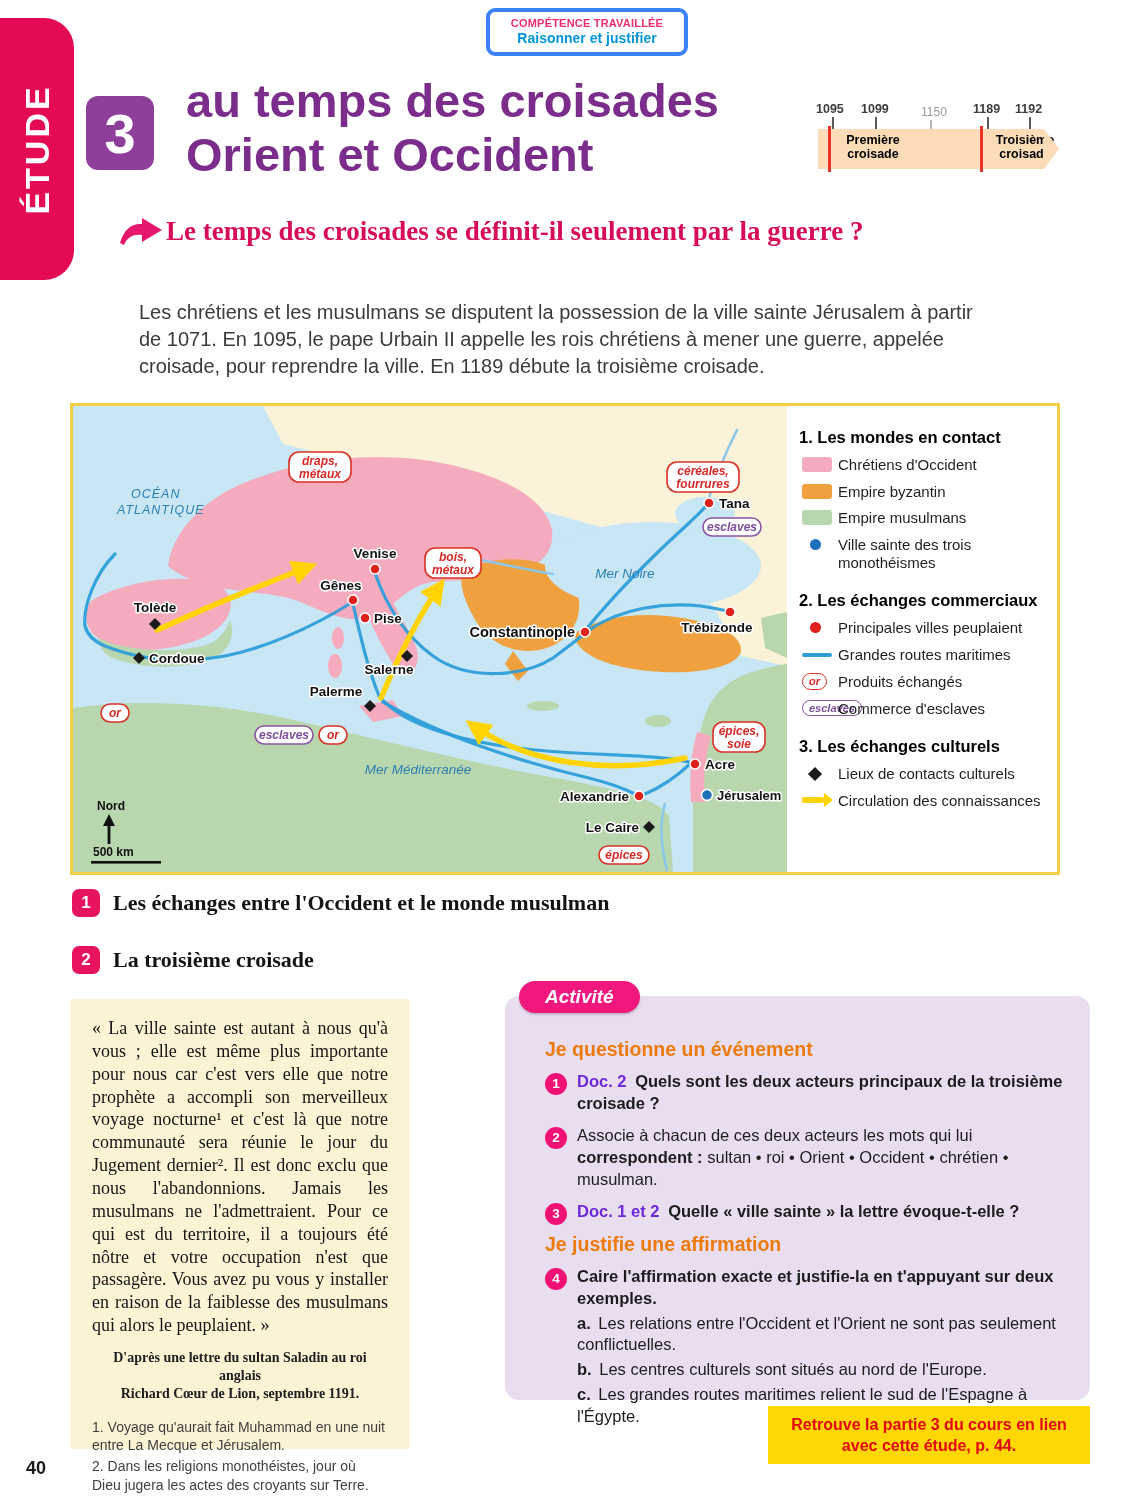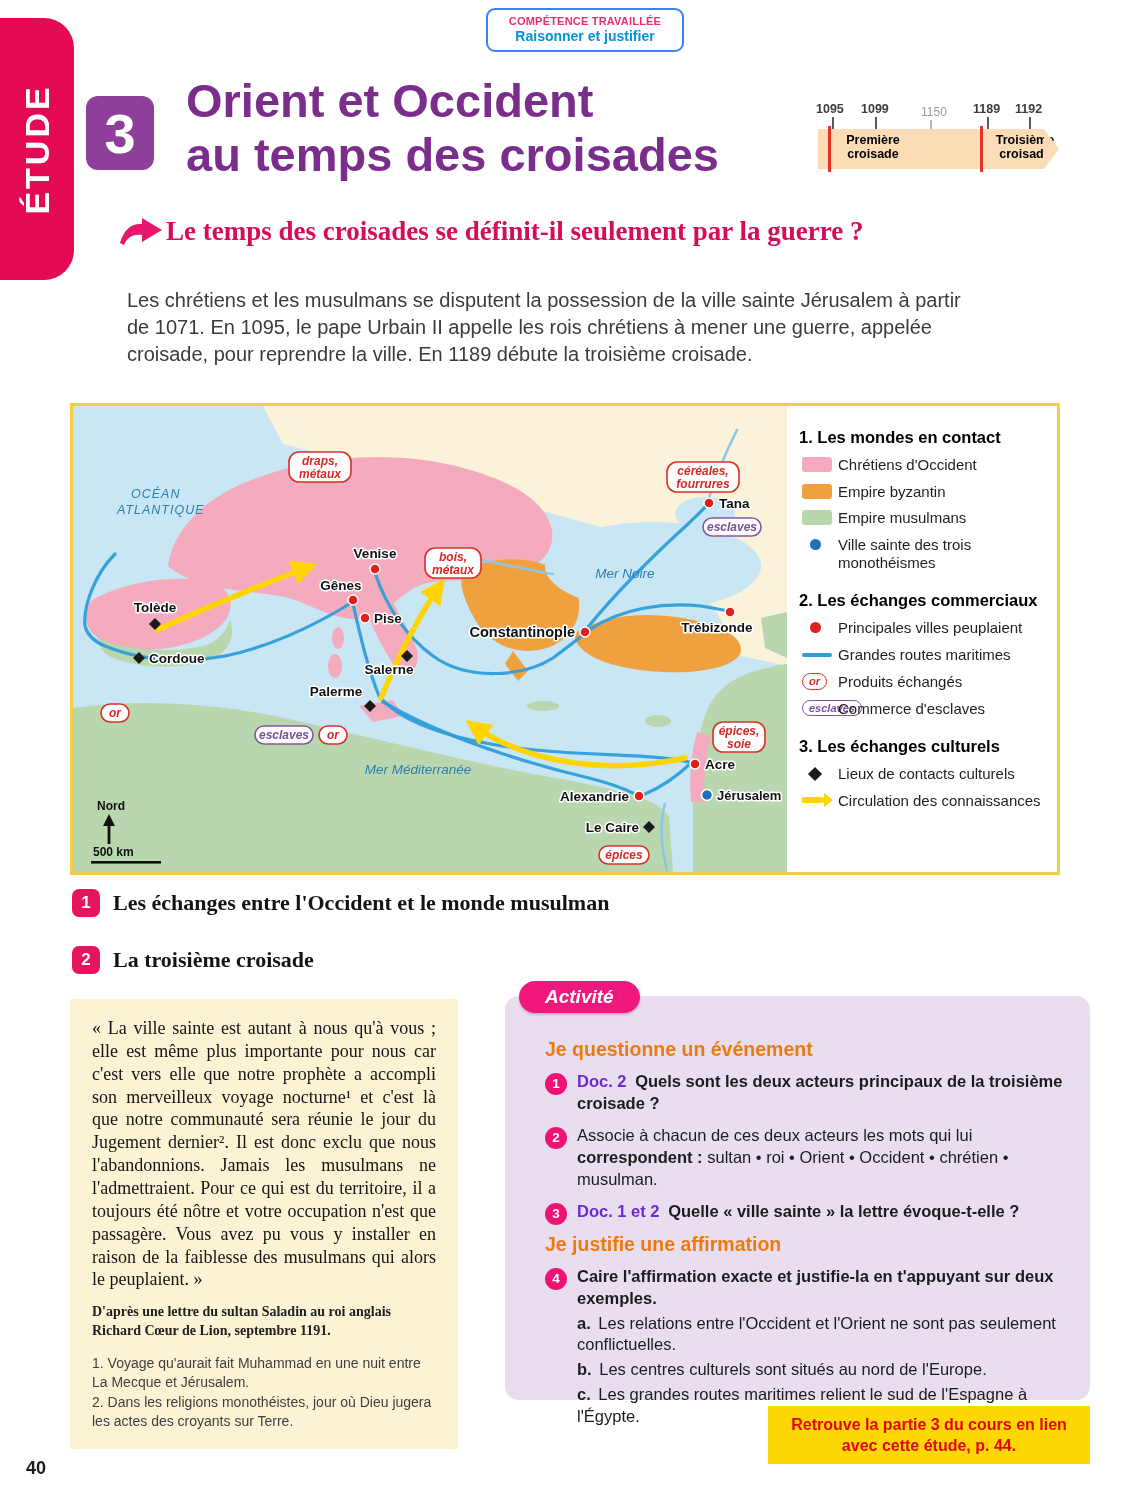--- a/index.html
+++ b/index.html
@@ -6,21 +6,21 @@
   .page{position:relative;width:1145px;height:1500px;background:#ffffff;overflow:hidden;
         font-family:"Liberation Sans",sans-serif;color:#222;}
 
   
   .etude-tab{position:absolute;left:0;top:18px;width:74px;height:262px;background:#e40a56;
              border-radius:0 30px 30px 0;display:flex;align-items:center;justify-content:center;}
   .etude-tab span{transform:rotate(-90deg);color:#fff;font-weight:bold;font-size:34px;
                   letter-spacing:3px;white-space:nowrap;}
 
   
-  .competence-box{position:absolute;left:486px;top:8px;min-width:170px;border:2px solid #3b82f6;
+  .competence-box{position:absolute;left:486px;top:8px;min-width:170px;border:4px solid #3b82f6;
                   border-radius:9px;background:#fff;padding:5px 12px 6px;text-align:center;}
   .comp-label{font-size:11px;font-weight:bold;color:#ee2d72;letter-spacing:.2px;}
   .comp-skill{font-size:14px;font-weight:bold;color:#0094d8;margin-top:1px;}
 
   
   .study-num{position:absolute;left:86px;top:96px;width:68px;height:74px;background:#8e3f9a;
              border-radius:12px;display:flex;align-items:center;justify-content:center;
              color:#fff;font-size:56px;font-weight:bold;}
   .title{position:absolute;left:186px;top:74px;margin:0;color:#7b2d8b;font-size:47px;
          line-height:1.15;font-weight:bold;}
@@ -37,21 +37,21 @@
                 border-bottom:20px solid transparent;border-left:15px solid #fbdcb6;}
   .tl-red{position:absolute;top:-3px;width:3px;height:46px;background:#e63229;}
   .tl-period{position:absolute;top:5px;font-weight:bold;color:#000000;font-size:12.5px;
              line-height:1.08;text-align:center;}
 
   
   .question-row{position:absolute;left:118px;top:216px;display:flex;align-items:center;gap:2px;}
   .q-text{font-family:"Liberation Serif",serif;font-weight:bold;font-size:27px;color:#d60b59;}
 
   .intro{position:absolute;left:127px;top:287px;width:855px;font-size:20px;color:#3b3b3b;
-         line-height:1.36;margin:0;}
+         line-height:1.36;margin:12px;}
 
   
   .doc1{position:absolute;left:70px;top:403px;width:990px;height:472px;border:3px solid #f3cf45;
         background:#fff;display:flex;box-sizing:border-box;}
   .map-area{position:relative;width:714px;height:466px;flex:none;}
   .map-svg{display:block;}
   .map-svg text{font-family:"Liberation Sans",sans-serif;}
   .clab{font-weight:bold;font-size:13.5px;fill:#111;paint-order:stroke;stroke:#fff;
         stroke-width:3px;stroke-linejoin:round;}
   .clab-lg{font-size:14.5px;}
@@ -96,25 +96,25 @@
                    border-bottom:7px solid transparent;border-left:9px solid #ffd402;}
 
   
   .section-head{position:absolute;left:72px;display:flex;align-items:center;gap:13px;}
   .num-badge{width:28px;height:28px;border-radius:7px;background:#e6145f;color:#fff;
              font-weight:bold;font-size:17px;display:flex;align-items:center;
              justify-content:center;flex:none;}
   .section-title{font-family:"Liberation Serif",serif;font-weight:bold;font-size:22px;color:#141414;}
 
   
-  .doc2{position:absolute;left:70px;top:999px;width:388px;height:450px;background:#fcf3d4;
+  .doc2{position:absolute;left:70px;top:999px;width:340px;height:450px;background:#fcf3d4;
         padding:18px 22px;box-sizing:border-box;}
   .quote{font-family:"Liberation Serif",serif;font-size:18px;line-height:1.27;color:#151515;
          text-align:justify;margin:0;}
-  .source{margin-top:12px;font-size:14px;font-weight:bold;color:#202020;
+  .source{margin-top:12px;font-size:14px;font-weight:bold;text-align:center;color:#202020;
           line-height:1.3;font-family:"Liberation Serif",serif;}
   .notes{margin-top:14px;font-size:14px;color:#3f3f3f;line-height:1.35;}
   .notes p{margin:0 0 2px;}
 
   
   .activity{position:absolute;left:505px;top:996px;width:585px;height:404px;background:#e8def0;
             border-radius:14px;}
   .act-pill{position:absolute;left:14px;top:-15px;background:#f0187c;color:#fff;font-style:italic;
             font-weight:bold;font-size:19px;padding:5px 26px;border-radius:999px;
             box-shadow:0 2px 2px rgba(0,0,0,.18);}
@@ -147,22 +147,22 @@
 
   <div class="competence-box">
     <div class="comp-label">COMPÉTENCE TRAVAILLÉE</div>
     <div class="comp-skill">Raisonner et justifier</div>
   </div>
 
   <div class="study-num">
     <span>3</span>
   </div>
   <h1 class="title">
+    <span class="t-line">au temps des croisades</span>
     <span class="t-line">Orient et Occident</span>
-    <span class="t-line">au temps des croisades</span>
   </h1>
 
   <div class="timeline">
     <span class="tl-date" style="left:-2px">1095</span>
     <span class="tl-date" style="left:43px">1099</span>
     <span class="tl-date tl-grey" style="left:103px">1150</span>
     <span class="tl-date" style="left:155px">1189</span>
     <span class="tl-date" style="left:197px">1192</span>
     <span class="tl-tick" style="left:14px"></span>
     <span class="tl-tick" style="left:57px"></span>

